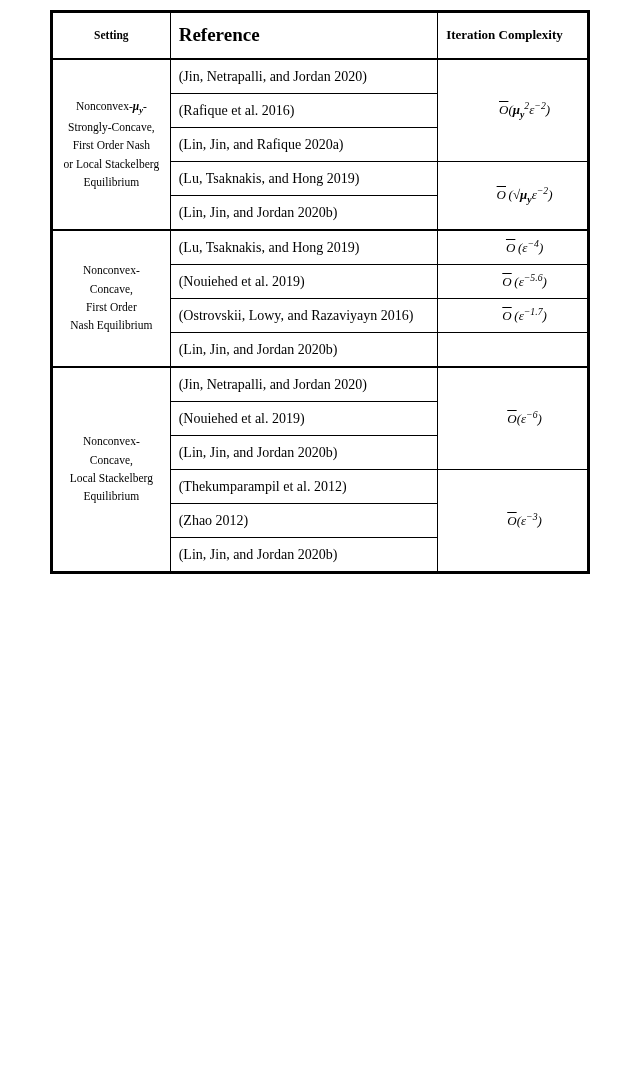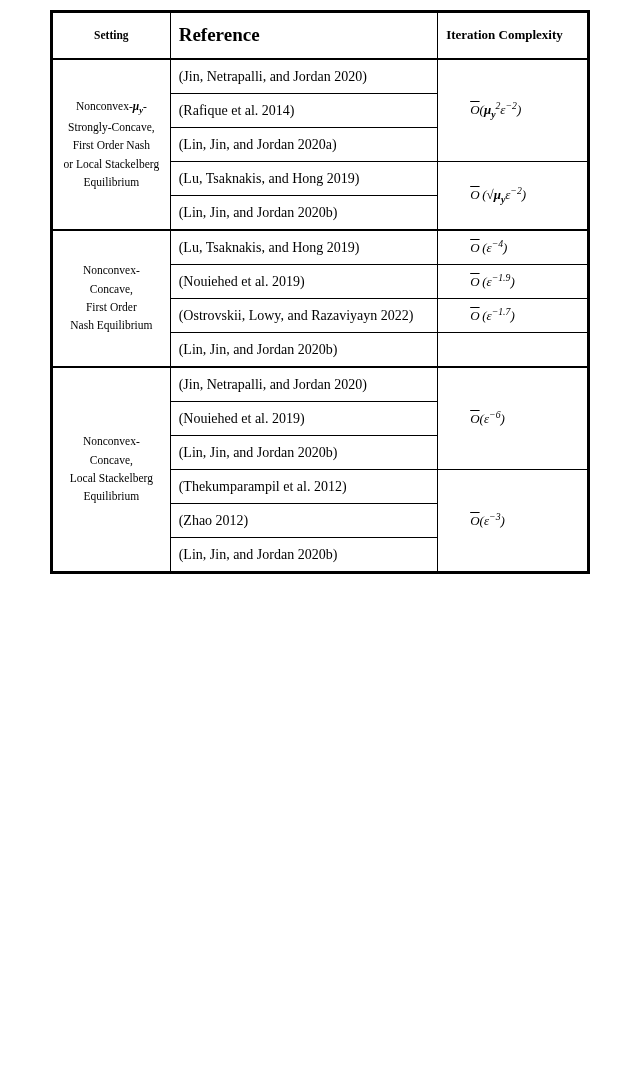--- a/index.html
+++ b/index.html
@@ -52,20 +52,21 @@
       font-size: 13px;
     }
     .setting-cell {
       vertical-align: middle;
       text-align: center;
       font-size: 11.5px;
       line-height: 1.6;
     }
     .complexity-cell {
       vertical-align: middle;
+      text-align: center;
       padding-left: 32px;
     }
     .ref-cell {
       text-align: justify;
       font-size: 14px;
       line-height: 1.5;
       vertical-align: middle;
     }
     
     .math {
@@ -107,26 +108,26 @@
           (Jin, Netrapalli, and Jordan 2020)
         </td>
         <td class="complexity-cell section-border-top" rowspan="3">
           <span class="math">
             <span style="text-decoration: overline; font-style:italic;">O</span>(<span class="math"><span class="bold-italic">μ</span><sub><span class="bold-italic">y</span></sub><sup>2</sup><span class="math">ε</span><sup>−2</sup></span>)
           </span>
         </td>
       </tr>
       <tr>
         <td class="ref-cell">
-          (Rafique et al. 2014)
-        </td>
-      </tr>
-      <tr>
-        <td class="ref-cell">
-          (Lin, Jin, and Jordan 2020a)
+          (Rafique et al. 2016)
+        </td>
+      </tr>
+      <tr>
+        <td class="ref-cell">
+          (Lin, Jin, and Rafique 2020a)
         </td>
       </tr>
       <tr>
         <td class="ref-cell">
           (Lu, Tsaknakis, and Hong 2019)
         </td>
         <td class="complexity-cell" rowspan="2">
           <span class="math">
             <span style="text-decoration: overline; font-style:italic;">O</span> (√<span class="math bold-italic">μ<sub>y</sub></span><span class="math">ε</span><sup>−2</sup>)
           </span>
@@ -153,27 +154,27 @@
             <span style="text-decoration: overline; font-style:italic;">O</span> (<span class="math">ε</span><sup>−4</sup>)
           </span>
         </td>
       </tr>
       <tr>
         <td class="ref-cell">
           (Nouiehed et al. 2019)
         </td>
         <td class="complexity-cell">
           <span class="math">
-            <span style="text-decoration: overline; font-style:italic;">O</span> (<span class="math">ε</span><sup>−1.9</sup>)
-          </span>
-        </td>
-      </tr>
-      <tr>
-        <td class="ref-cell">
-          (Ostrovskii, Lowy, and Razaviyayn 2022)
+            <span style="text-decoration: overline; font-style:italic;">O</span> (<span class="math">ε</span><sup>−5.6</sup>)
+          </span>
+        </td>
+      </tr>
+      <tr>
+        <td class="ref-cell">
+          (Ostrovskii, Lowy, and Razaviyayn 2016)
         </td>
         <td class="complexity-cell">
           <span class="math">
             <span style="text-decoration: overline; font-style:italic;">O</span> (<span class="math">ε</span><sup>−1.7</sup>)
           </span>
         </td>
       </tr>
       <tr>
         <td class="ref-cell">
           (Lin, Jin, and Jordan 2020b)

